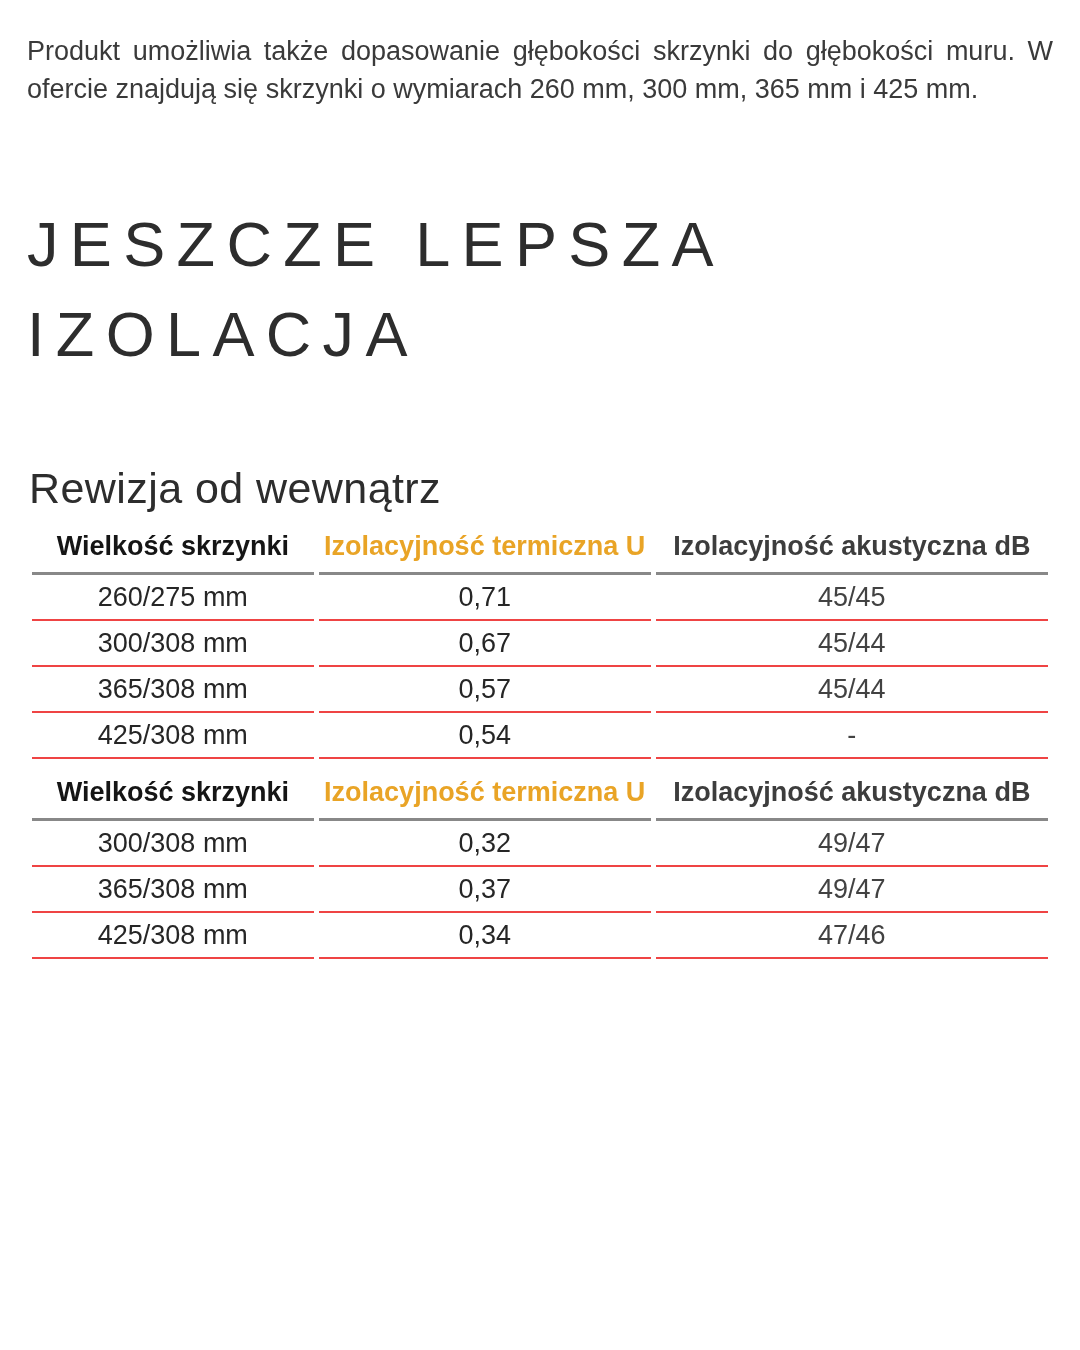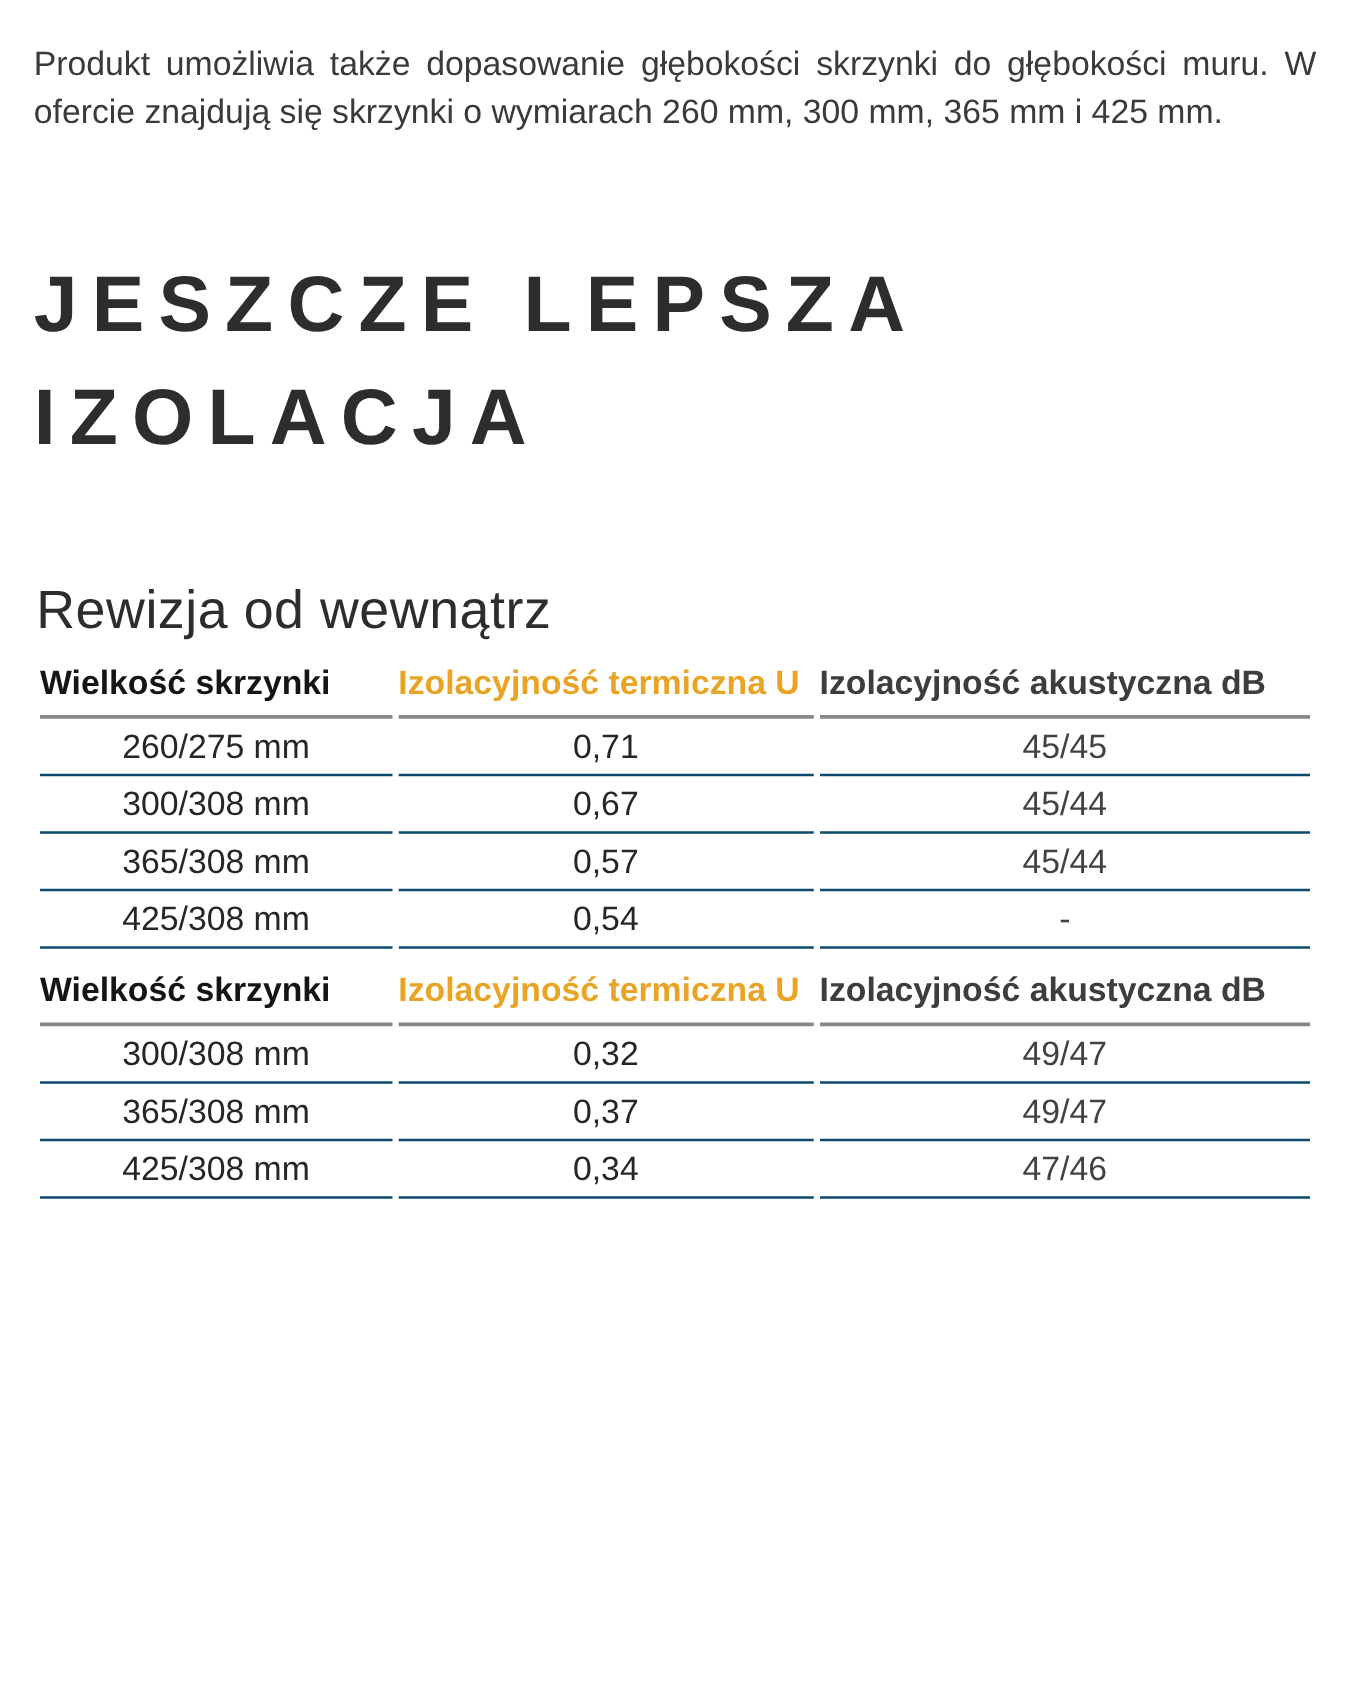--- a/index.html
+++ b/index.html
@@ -27,21 +27,21 @@
     font-size: 27px;
     line-height: 1.42;
     color: #3a3a3a;
     text-align: justify;
   }
 
   
   .main-heading {
     margin: 90px 0 0 0;
     font-size: 63px;
-    font-weight: 700;
+    font-weight: 400;
     letter-spacing: 0.18em;
     line-height: 1.44;
     color: #2d2d2d;
   }
   .main-heading span { display: block; }
 
   
   .description {
     margin: 24px 0 0 0;
     font-size: 27px;
@@ -63,33 +63,33 @@
   
   table.spec-table {
     width: 100%;
     margin-top: 14px;
     border-collapse: separate;
     border-spacing: 5px 0;
     font-size: 27px;
   }
   table.spec-table th {
     font-weight: bold;
-    text-align: left;
+    text-align: center;
     padding: 4px 0 10px 0;
     border-bottom: 3px solid #888888;
     white-space: nowrap;
   }
   table.spec-table th.col-size     { width: 28%; color: #151515; }
   table.spec-table th.col-thermal  { width: 33%; color: #e9a426; }
   table.spec-table th.col-acoustic { width: 39%; color: #3d3d3d; }
 
   table.spec-table td {
     text-align: center;
     padding: 7px 0 6px 0;
-    border-bottom: 2px solid #0c4a6e;
+    border-bottom: 2px solid #ef4444;
     white-space: nowrap;
   }
   table.spec-table td.col-size     { color: #262626; }
   table.spec-table td.col-thermal  { color: #262626; }
   table.spec-table td.col-acoustic { color: #424242; }
 </style>
 </head>
 <body>
 
 <div class="page">

